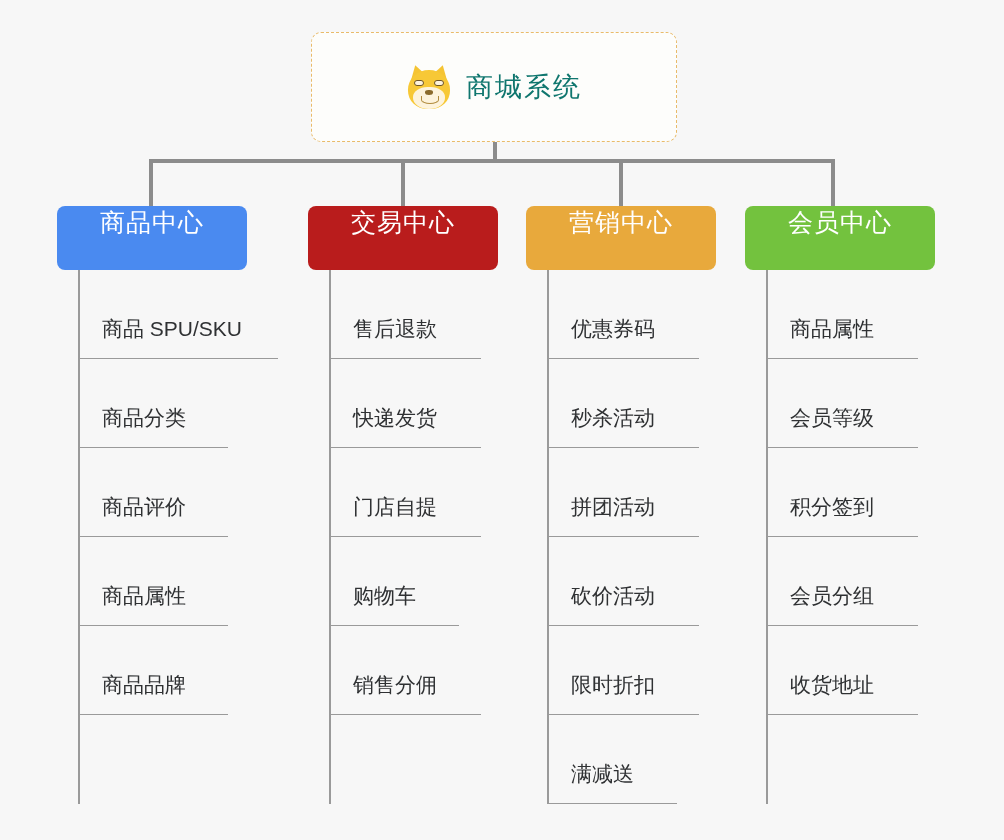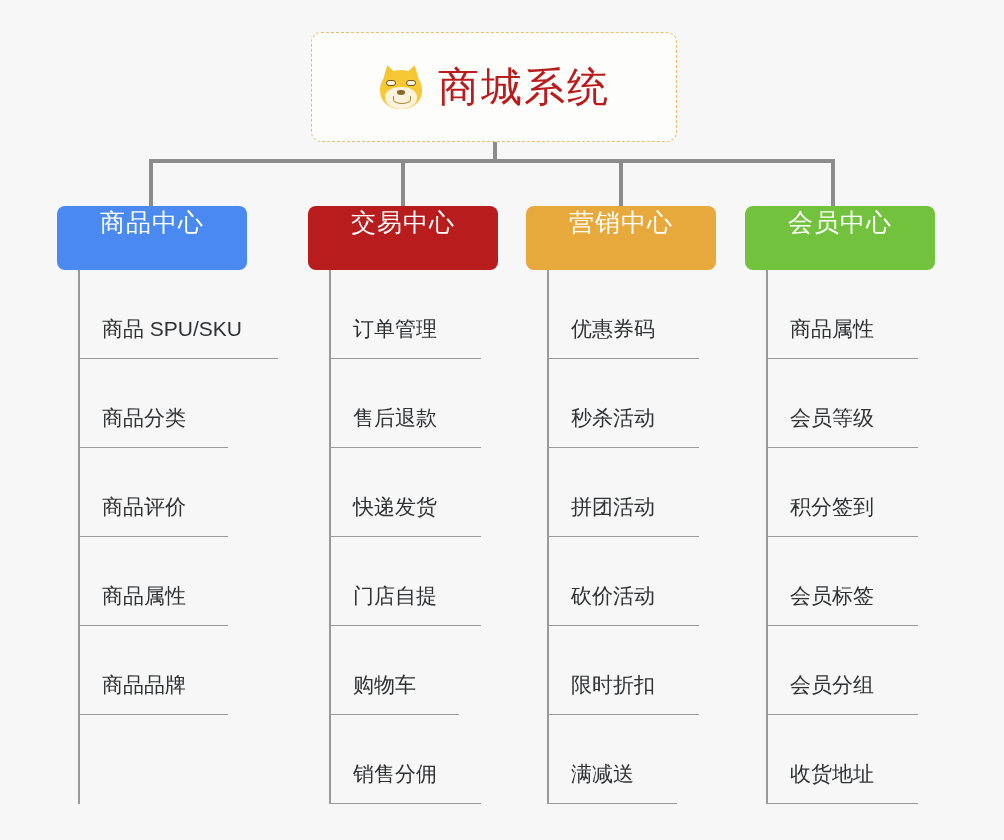--- a/index.html
+++ b/index.html
@@ -30,22 +30,22 @@
     box-sizing: border-box;
     background: #fdfdfb;
     border: 1px dashed #e9bb6a;
     border-radius: 10px;
     display: flex;
     align-items: center;
     justify-content: center;
     gap: 14px;
   }
   .root-title {
-    font-size: 41px;
-    color: #b91c1c;
+    font-size: 27px;
+    color: #0f766e;
     letter-spacing: 2px;
     line-height: 1;
     white-space: nowrap;
   }
 
   
   .shiba {
     position: relative;
     width: 46px;
     height: 46px;
@@ -236,24 +236,20 @@
     </div>
   </div>
 
   <div class="column" style="left:308px;">
     <div class="cat-header" style="background:#b91c1c;">
       <span>交易中心</span>
     </div>
     <div class="items">
       <div class="trunk" style="height:534px;"></div>
       <div class="item">
-        <span class="item-label">订单管理</span>
-        <span class="item-rule" style="width:152px;"></span>
-      </div>
-      <div class="item">
         <span class="item-label">售后退款</span>
         <span class="item-rule" style="width:152px;"></span>
       </div>
       <div class="item">
         <span class="item-label">快递发货</span>
         <span class="item-rule" style="width:152px;"></span>
       </div>
       <div class="item">
         <span class="item-label">门店自提</span>
         <span class="item-rule" style="width:152px;"></span>
@@ -314,24 +310,20 @@
       </div>
       <div class="item">
         <span class="item-label">会员等级</span>
         <span class="item-rule" style="width:152px;"></span>
       </div>
       <div class="item">
         <span class="item-label">积分签到</span>
         <span class="item-rule" style="width:152px;"></span>
       </div>
       <div class="item">
-        <span class="item-label">会员标签</span>
-        <span class="item-rule" style="width:152px;"></span>
-      </div>
-      <div class="item">
         <span class="item-label">会员分组</span>
         <span class="item-rule" style="width:152px;"></span>
       </div>
       <div class="item">
         <span class="item-label">收货地址</span>
         <span class="item-rule" style="width:152px;"></span>
       </div>
     </div>
   </div>
 

